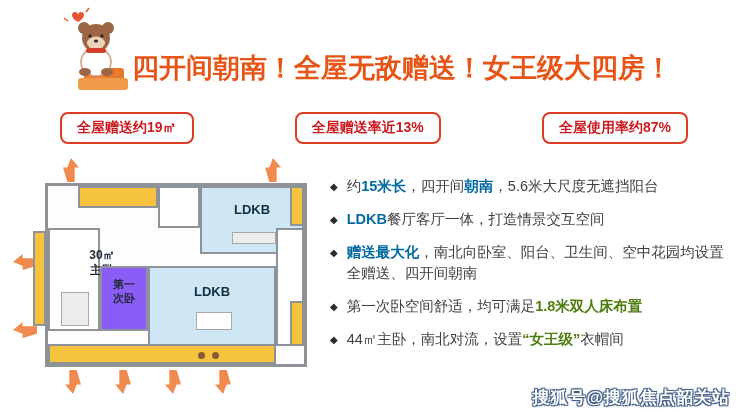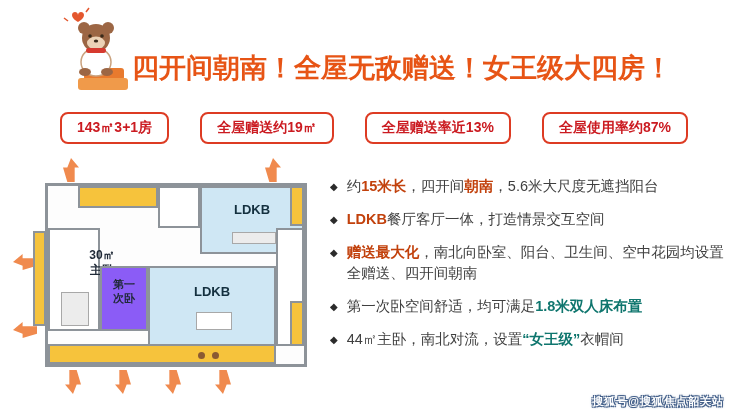--- a/index.html
+++ b/index.html
@@ -46,25 +46,25 @@
   .ldkb-label{font-size:13px; color:#14303f;}
   .furn{position:absolute; background:#ececec; border:1px solid #a8a8a8; box-sizing:border-box;}
   .plant{position:absolute; width:7px; height:7px; border-radius:50%; background:#8a5a33;}
   
   .features{position:absolute; left:330px; top:176px; width:398px; list-style:none; margin:0; padding:0;}
   .feature{
     display:flex; gap:9px; margin-bottom:12px;
     font-size:14.5px; color:#3f3f3f; line-height:1.45;
   }
   .bullet{flex:0 0 auto; font-size:10px; color:#2b2b2b; padding-top:4px;}
-  .hl{color:#c2410c; font-weight:bold;}
-  .bd{color:#0f766e; font-weight:bold;}
+  .hl{color:#0369a1; font-weight:bold;}
+  .bd{color:#4d7c0f; font-weight:bold;}
   
   .watermark{
-    position:absolute; right:16px; bottom:3px; font-size:11px; letter-spacing:1px;
+    position:absolute; right:10px; bottom:3px; font-size:17px; letter-spacing:1px;
     color:#ffffff; font-weight:bold;
     text-shadow:1px 1px 0 #44608a,-1px -1px 0 #44608a,1px -1px 0 #44608a,-1px 1px 0 #44608a,0 0 3px #44608a;
   }
 </style>
 </head>
 <body>
 
 <div id="page">
 
   <div class="mascot">
@@ -83,23 +83,20 @@
       <circle cx="32" cy="30" r="1.8" fill="#3a2a1a"></circle>
       <circle cx="44" cy="30" r="1.8" fill="#3a2a1a"></circle>
       <ellipse cx="38" cy="35" rx="2.2" ry="1.6" fill="#3a2a1a"></ellipse>
       <rect x="28" y="42" width="20" height="5" rx="2.5" fill="#d63a2f"></rect>
     </svg>
   </div>
 
   <div class="title">四开间朝南！全屋无敌赠送！女王级大四房！</div>
 
   <div class="stats">
-    <div class="stat-box">
-      <span>143㎡3+1房</span>
-    </div>
     <div class="stat-box">
       <span>全屋赠送约19㎡</span>
     </div>
     <div class="stat-box">
       <span>全屋赠送率近13%</span>
     </div>
     <div class="stat-box">
       <span>全屋使用率约87%</span>
     </div>
   </div>

